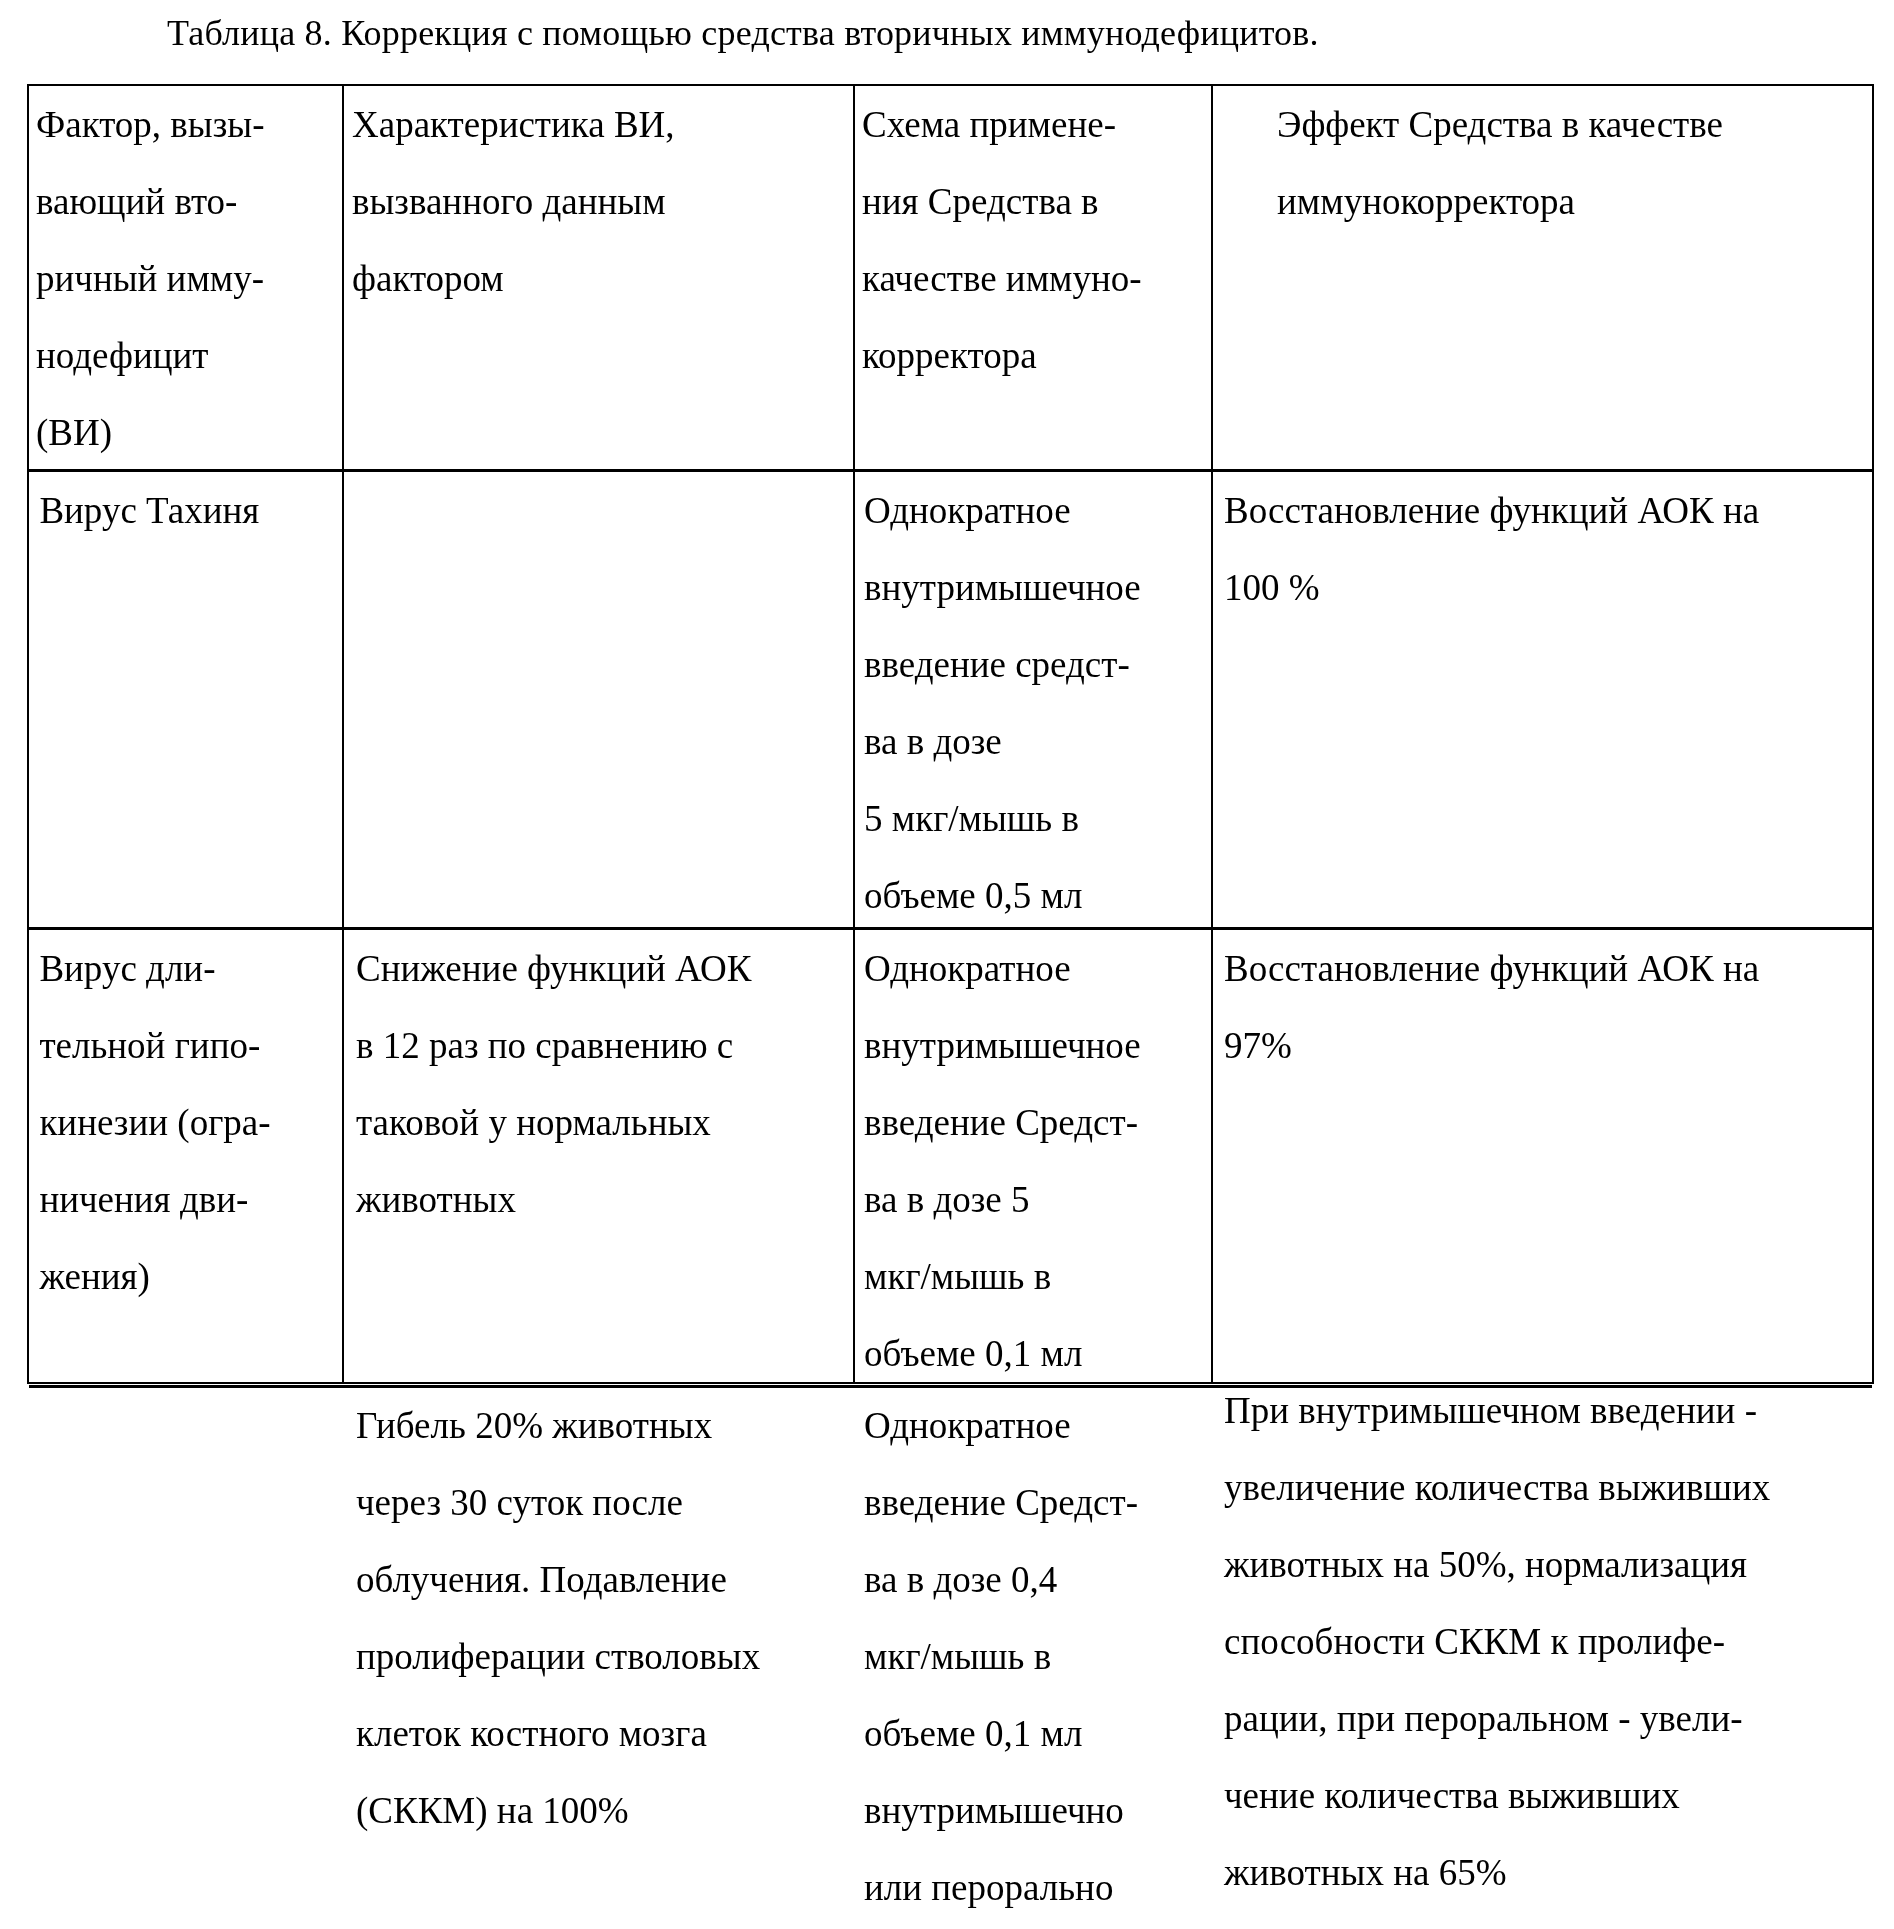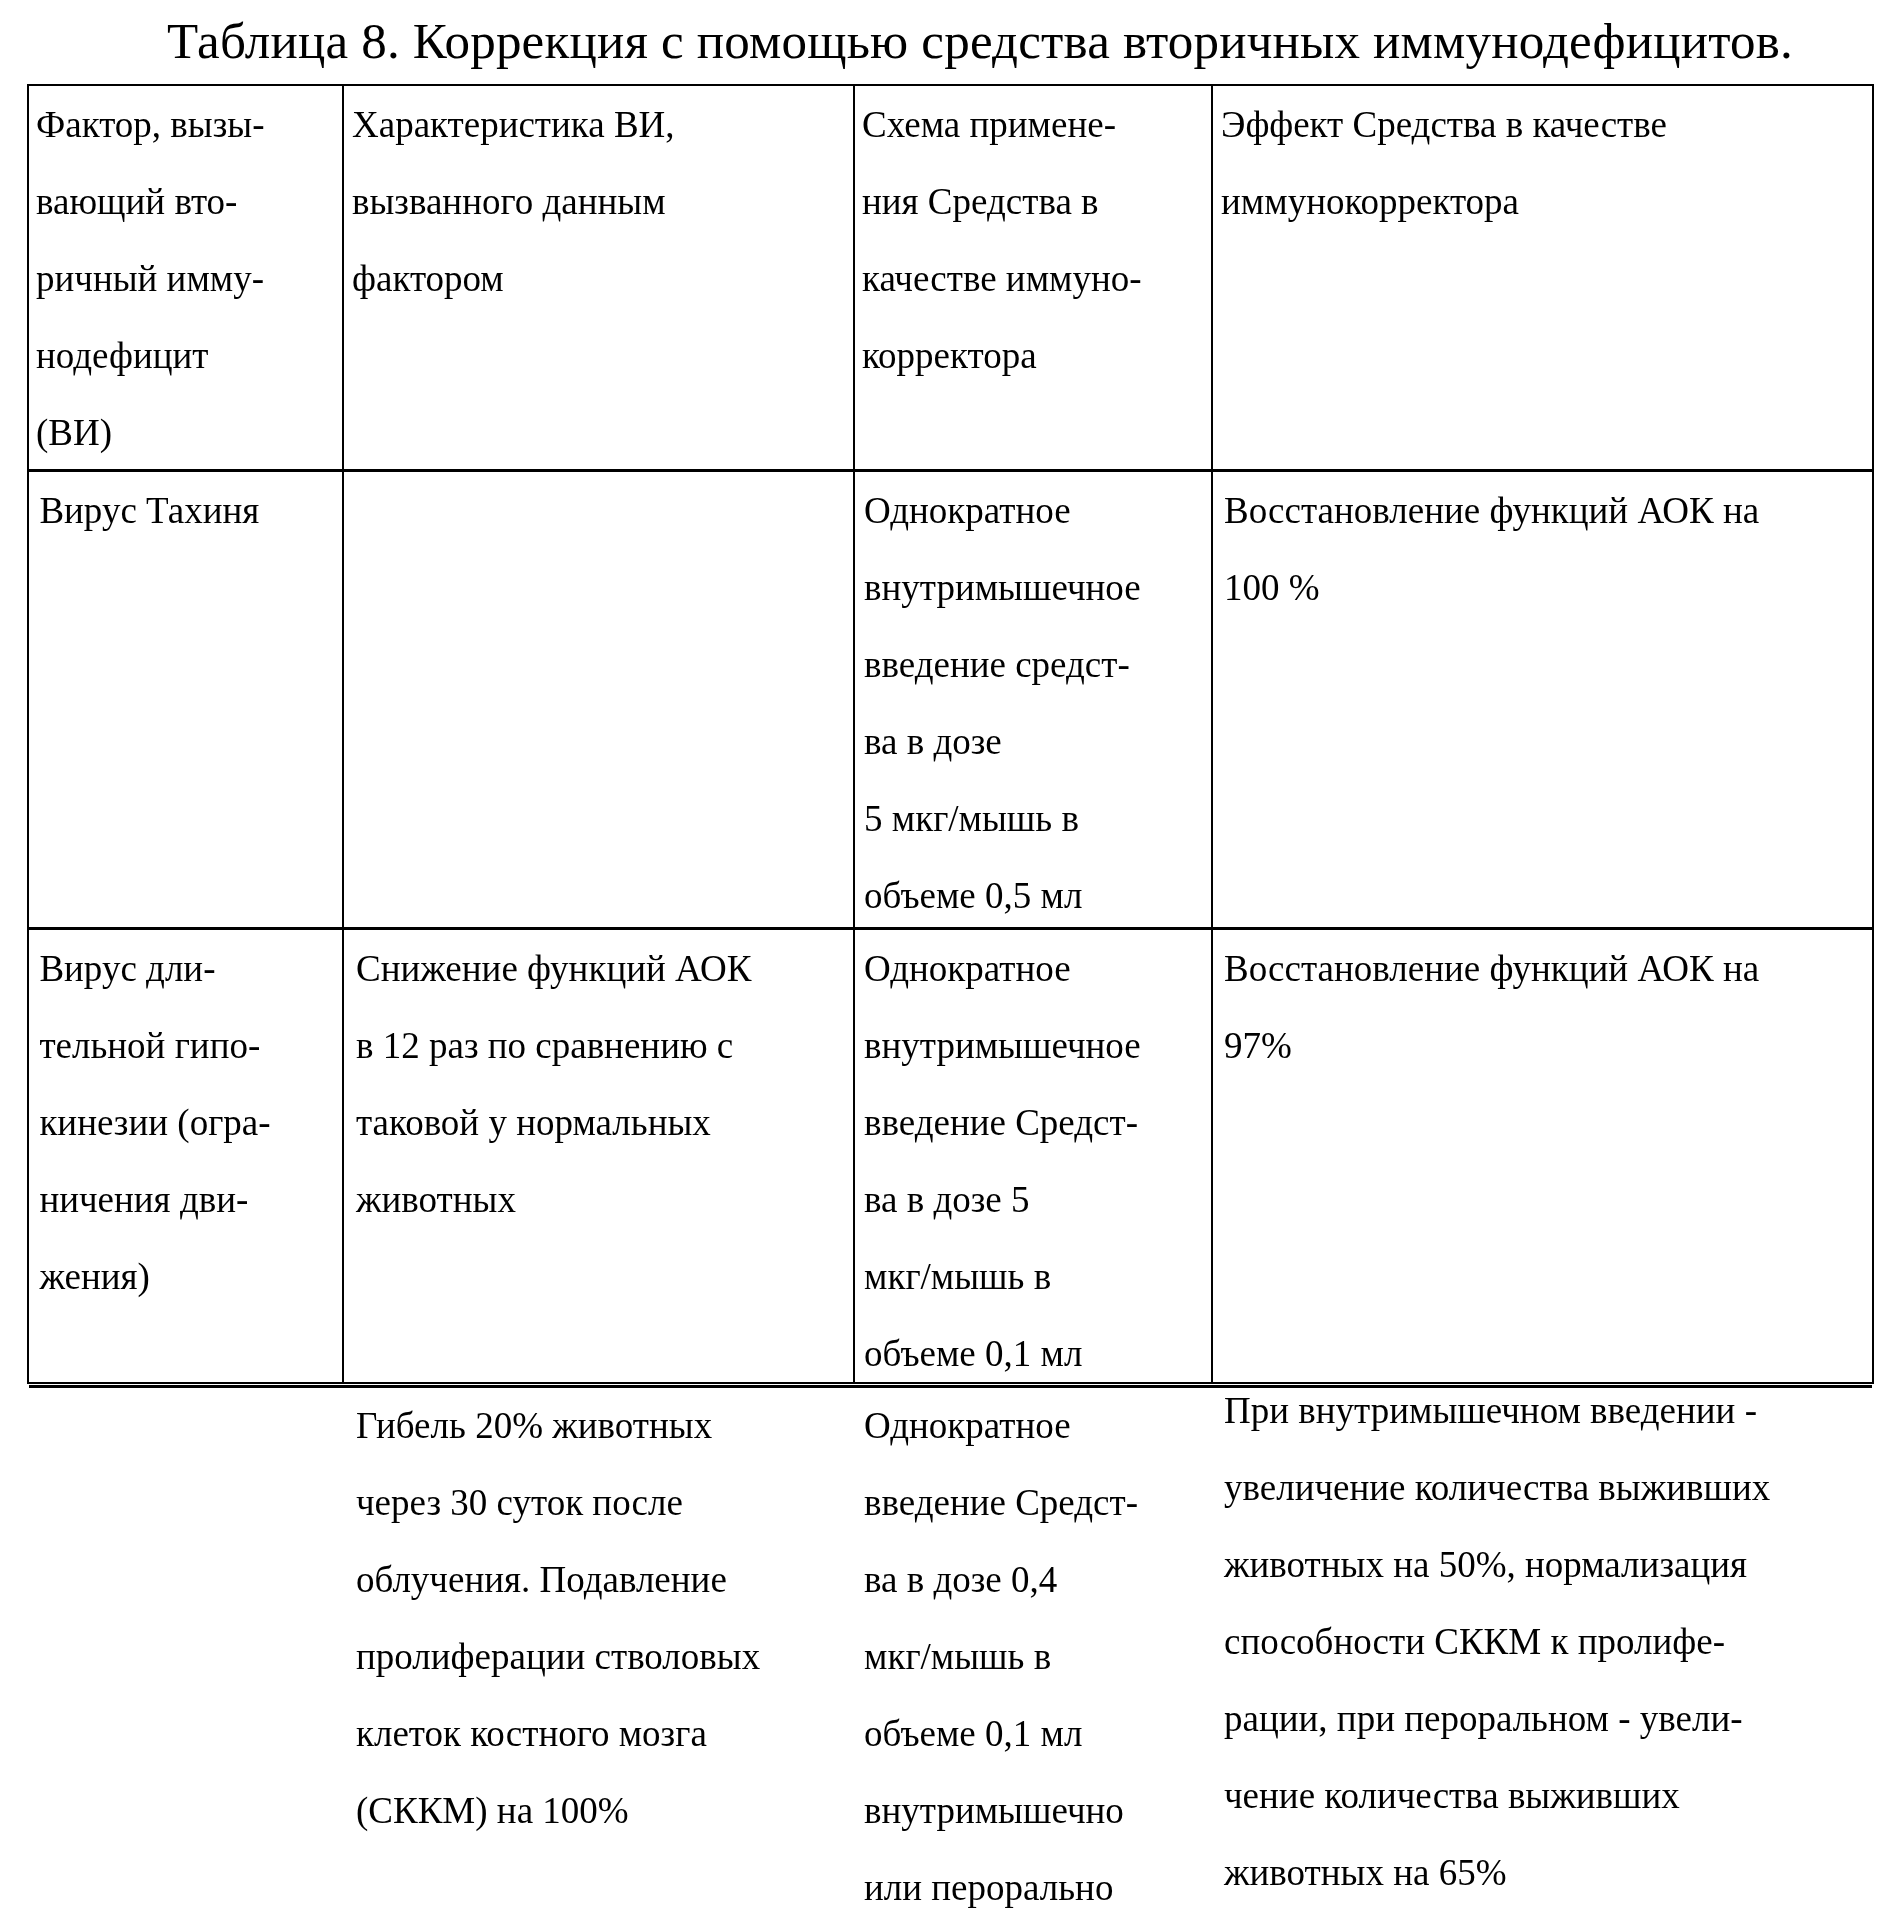--- a/index.html
+++ b/index.html
@@ -1,18 +1,18 @@
 <!DOCTYPE html>
 <html style="font-size:14px"><head>
 <meta charset="utf-8">
 <style>
   html, body { margin:0; padding:0; background:#fff; }
   body { width:1895px; height:1929px; position:relative; overflow:hidden;
          font-family:"Liberation Serif","DejaVu Serif",serif; color:#000; }
-  .title { position:absolute; left:167px; top:12px; font-size:51px; white-space:nowrap; letter-spacing:0.2px; }
+  .title { position:absolute; left:167px; top:12px; font-size:36px; white-space:nowrap; letter-spacing:0.2px; }
   .tbl { position:absolute; left:27px; top:84px; width:1847px; height:1300px;
          border:2.6px solid #000; box-sizing:border-box; }
   .vline { position:absolute; top:0; bottom:0; width:1.7px; background:#000; }
   .hline { position:absolute; left:0; right:0; height:2.6px; background:#000; }
   .cell { position:absolute; font-size:37px; line-height:77px; white-space:pre-line; }
 </style>
 </head>
 <body>
 
 <div class="title">Таблица 8. Коррекция с помощью средства вторичных иммунодефицитов.</div>
@@ -32,21 +32,21 @@
 ричный имму-
 нодефицит
 (ВИ)</div>
   <div class="cell" style="left:323px;top:0px">Характеристика ВИ,
 вызванного данным
 фактором</div>
   <div class="cell" style="left:833px;top:0px"> Схема примене-
 ния Средства в
 качестве иммуно-
 корректора</div>
-  <div class="cell" style="left:1192px;top:0px">Эффект Средства в качестве
+  <div class="cell" style="left:1248px;top:0px">Эффект Средства в качестве
 иммунокорректора</div>
 
   <div class="cell" style="left:10.4px;top:386px"> Вирус Тахиня</div>
   <div class="cell" style="left:835px;top:386px">Однократное
 внутримышечное
 введение средст-
 ва в дозе
 5 мкг/мышь в
 объеме 0,5 мл</div>
   <div class="cell" style="left:1195px;top:386px">Восстановление функций АОК на

